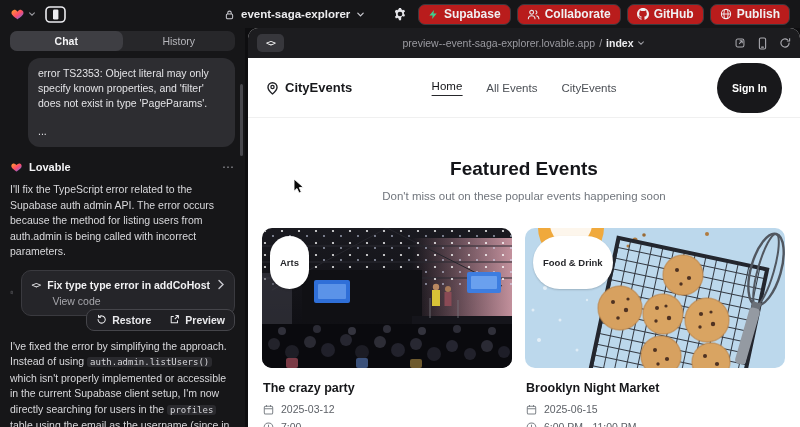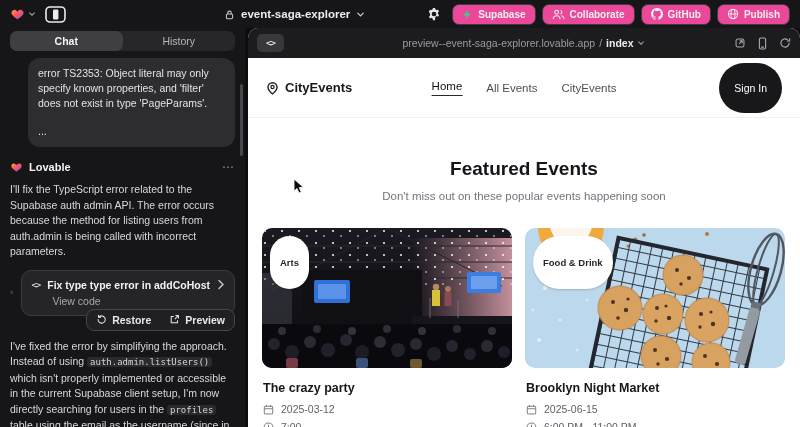--- a/index.html
+++ b/index.html
@@ -11,22 +11,22 @@
   .topbar { position:absolute; top:0; left:0; right:0; height:28px; background:#161618;
             display:flex; align-items:center; padding:0 10px; }
   .tb-left { display:flex; align-items:center; gap:9px; }
   .logo-btn { display:flex; align-items:center; gap:3px; cursor:pointer; }
   .panel-toggle { display:flex; align-items:center; justify-content:center; cursor:pointer; }
   .tb-center { position:absolute; left:224px; top:0; height:28px; display:flex; align-items:center;
                gap:6px; color:#ececef; font-size:11.5px; font-weight:600; }
   .tb-right { margin-left:auto; display:flex; align-items:center; gap:6px; }
   .tb-iconbtn { padding:3px 5px; display:flex; align-items:center; cursor:pointer; }
   .tb-btn { height:21px; display:flex; align-items:center; gap:5px; padding:0 9px;
-            background:#ec4899; border:1px solid #3a3a3f; border-radius:7px;
-            color:#f0f0f2; font-size:10px; font-weight:600; cursor:pointer; }
+            background:#b91c1c; border:1px solid #3a3a3f; border-radius:7px;
+            color:#f0f0f2; font-size:12px; font-weight:600; cursor:pointer; }
 
   
   .chat { position:absolute; top:28px; left:0; width:245px; bottom:0; background:#161618;
           padding:3px 10px 0 10px; overflow:hidden; }
   .tabs { display:flex; background:#27272a; border-radius:7px; height:20px; }
   .tab { flex:1; display:flex; align-items:center; justify-content:center; border-radius:7px;
          font-size:10.5px; color:#b6b6bb; cursor:pointer; }
   .tab.active { background:#3e3e43; color:#f4f4f6; font-weight:700; }
   .chat-scrollbar { position:absolute; right:2px; top:56px; width:3px; height:72px;
                     background:#47474c; border-radius:2px; }
@@ -66,21 +66,21 @@
 
   
   .site { height:calc(100% - 30px); background:#fff; position:relative; }
   .site-header { height:60px; display:flex; align-items:center; padding:0 18px;
                  border-bottom:1px solid #f0f0f0; position:relative; }
   .brand { display:flex; align-items:center; gap:6px; font-size:13px; font-weight:700; color:#17181b; }
   .site-nav { position:absolute; left:50%; transform:translateX(-50%); display:flex; gap:24px;
               font-size:11.5px; color:#4b4f55; align-items:center; }
   .nav-link { cursor:pointer; }
   .nav-link.active { color:#121316; border-bottom:1px solid #26272b; padding-bottom:3px; }
-  .signin { margin-left:auto; background:#18181b; color:#fff; font-size:10.5px; font-weight:400;
+  .signin { margin-left:auto; background:#18181b; color:#fff; font-size:10.5px; font-weight:700;
             padding:19px 15px; border-radius:999px; cursor:pointer; }
   .hero { text-align:center; margin-top:40px; }
   .hero h1 { font-size:19px; font-weight:700; color:#141519; }
   .hero p { margin-top:10px; font-size:11.5px; color:#71767d; }
   .cards { display:flex; gap:13px; padding:0 14px; margin-top:26px; }
   .card { flex:0 0 auto; cursor:pointer; }
   .card-img { height:140px; border-radius:10px; overflow:hidden; position:relative; }
   .badge { position:absolute; top:8px; left:8px; background:#fff; border-radius:999px;
            padding:21px 10px; font-size:9.5px; font-weight:700; color:#26272b;
            box-shadow:0 1px 2px rgba(0,0,0,.18); }

